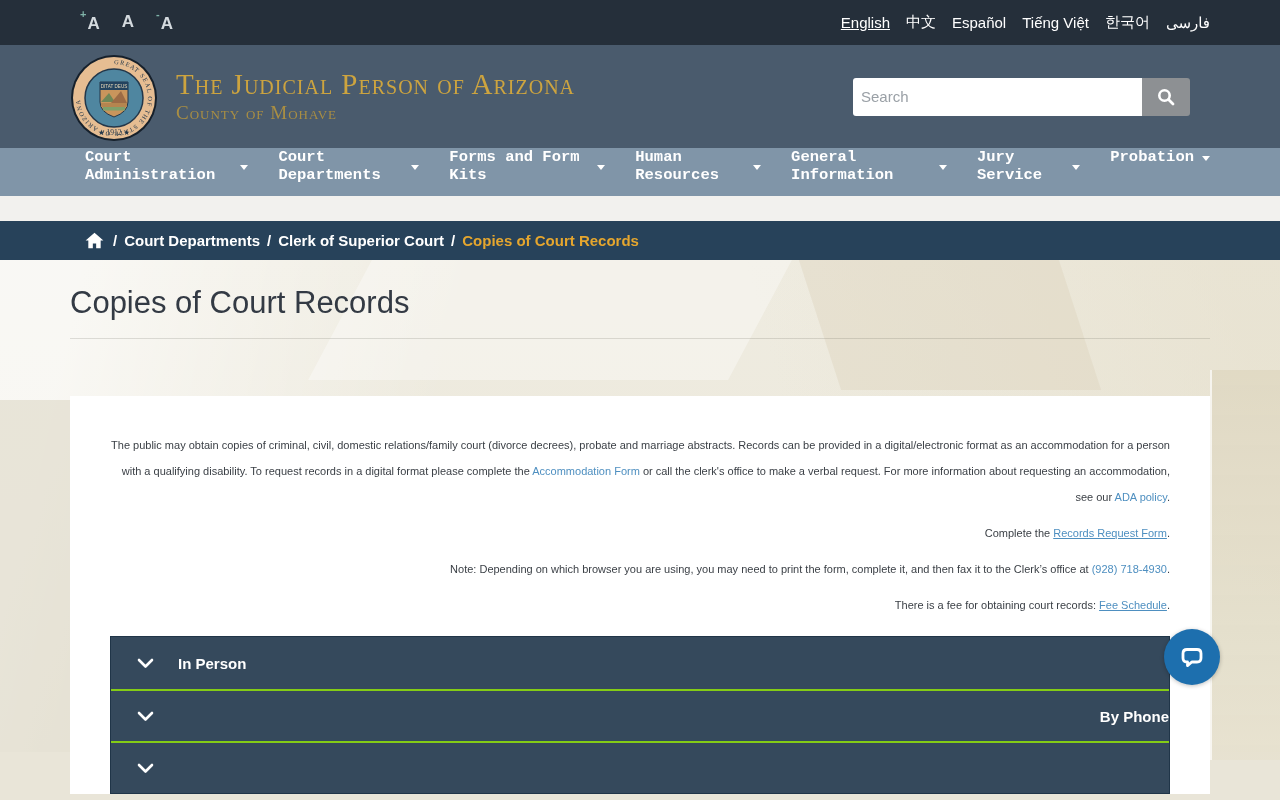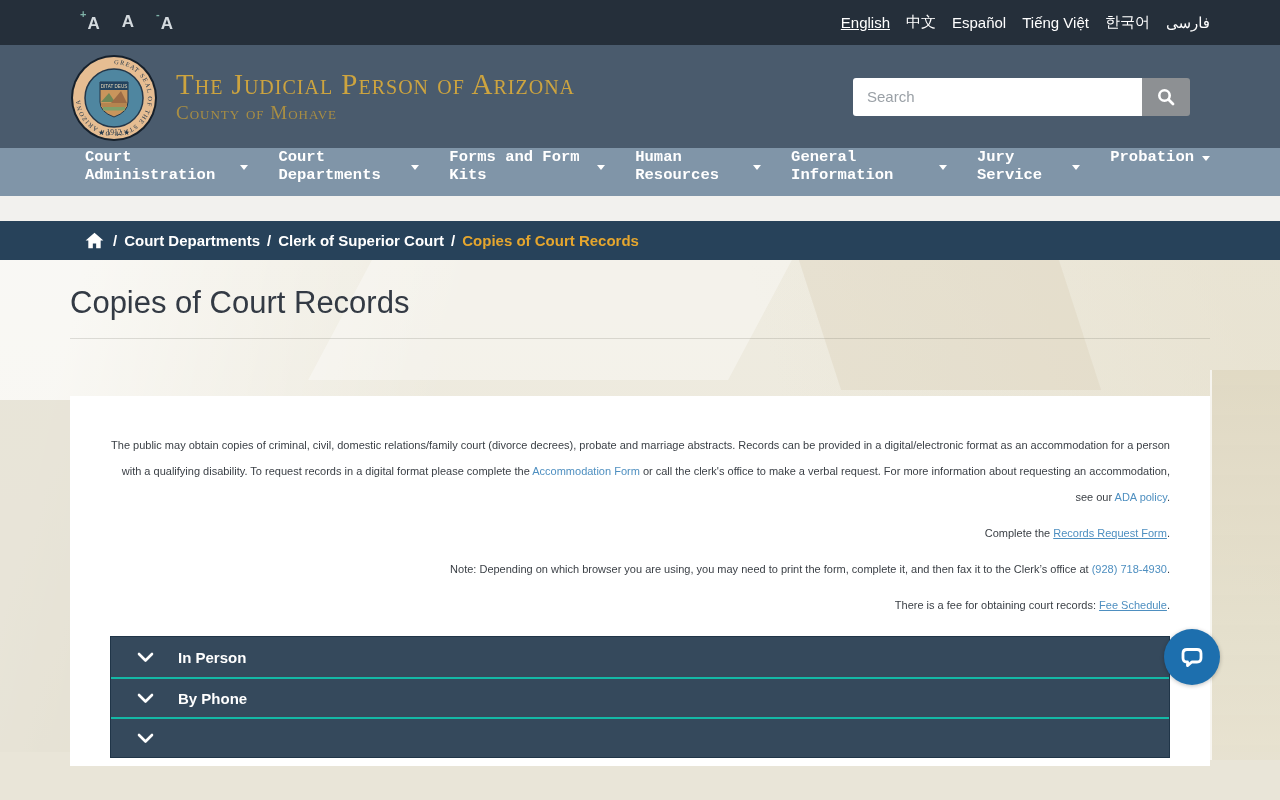--- a/index.html
+++ b/index.html
@@ -23,21 +23,21 @@
   .masthead { height:103px; background:#4a5b6d; }
   .masthead-inner { display:flex; align-items:center; height:103px; }
   .brand { display:flex; align-items:center; }
   .seal { width:88px; height:88px; margin-top:2px; flex:none; }
   .brand-text { margin-left:18px; }
   .brand-title { font-family:"Liberation Serif", serif; font-variant:small-caps;
     color:#cda43f; font-size:29px; letter-spacing:1px; line-height:1.05; }
   .brand-sub { font-family:"Liberation Serif", serif; font-variant:small-caps;
     color:#a98e43; font-size:19px; letter-spacing:1px; margin-top:3px; }
   .search { margin-left:auto; margin-right:20px; display:flex; height:38px; width:337px; }
-  .search input { flex:1; border:none; outline:none; padding:0 14px; font-size:15px;
+  .search input { flex:1; border:none; outline:none; padding:0 8px; font-size:15px;
     color:#333; border-radius:3px 0 0 3px; font-family:"Liberation Sans",sans-serif; }
   .search input::placeholder { color:#9aa0a6; }
   .search-btn { width:48px; background:#8d9093; border:none; border-radius:0 3px 3px 0;
     display:flex; align-items:center; justify-content:center; cursor:pointer; }
 
   
   .mainnav { background:#8095a8; padding:0; }
   .nav-row { display:flex; align-items:flex-start; height:48px; gap:30px; padding-left:15px;font-family:Liberation Mono, monospace; }
   .nav-item { color:#ffffff; font-size:15.5px; font-weight:bold; text-decoration:none;
     display:flex; align-items:center; cursor:pointer; }
@@ -80,23 +80,23 @@
 
   
   .card { position:relative; background:#ffffff; margin-top:57px; width:1140px;
     padding:36px 40px 0 40px; min-height:370px; }
   .card p { font-size:11px; color:#3a3f45; line-height:26px; margin-bottom:10px;text-align:right; }
   .tlink { color:#4e8fc0; text-decoration:none; cursor:pointer; }
   .tlink.u { text-decoration:underline; }
 
   
   .accordion { margin-top:18px; border:1px solid #203548; }
-  .acc-row { height:40px; background:#35495c; display:flex; align-items:center;
+  .acc-row { height:52px; background:#35495c; display:flex; align-items:center;
     padding-left:26px; cursor:pointer; }
-  .acc-row + .acc-row { border-top:2px solid #14b8a6; }
+  .acc-row + .acc-row { border-top:2px solid #84cc16;justify-content:space-between; }
   .acc-chevron { display:flex; align-items:center; margin-right:24px; }
   .acc-label { color:#ffffff; font-size:15px; font-weight:bold; }
 
   
   .chat-btn { position:absolute; left:1164px; top:369px; width:56px; height:56px;
     border-radius:50%; background:#1d6fae; border:none; cursor:pointer;
     display:flex; align-items:center; justify-content:center;
     box-shadow:0 1px 4px rgba(0,0,0,0.25); z-index:10; }
 </style>
 </head>

